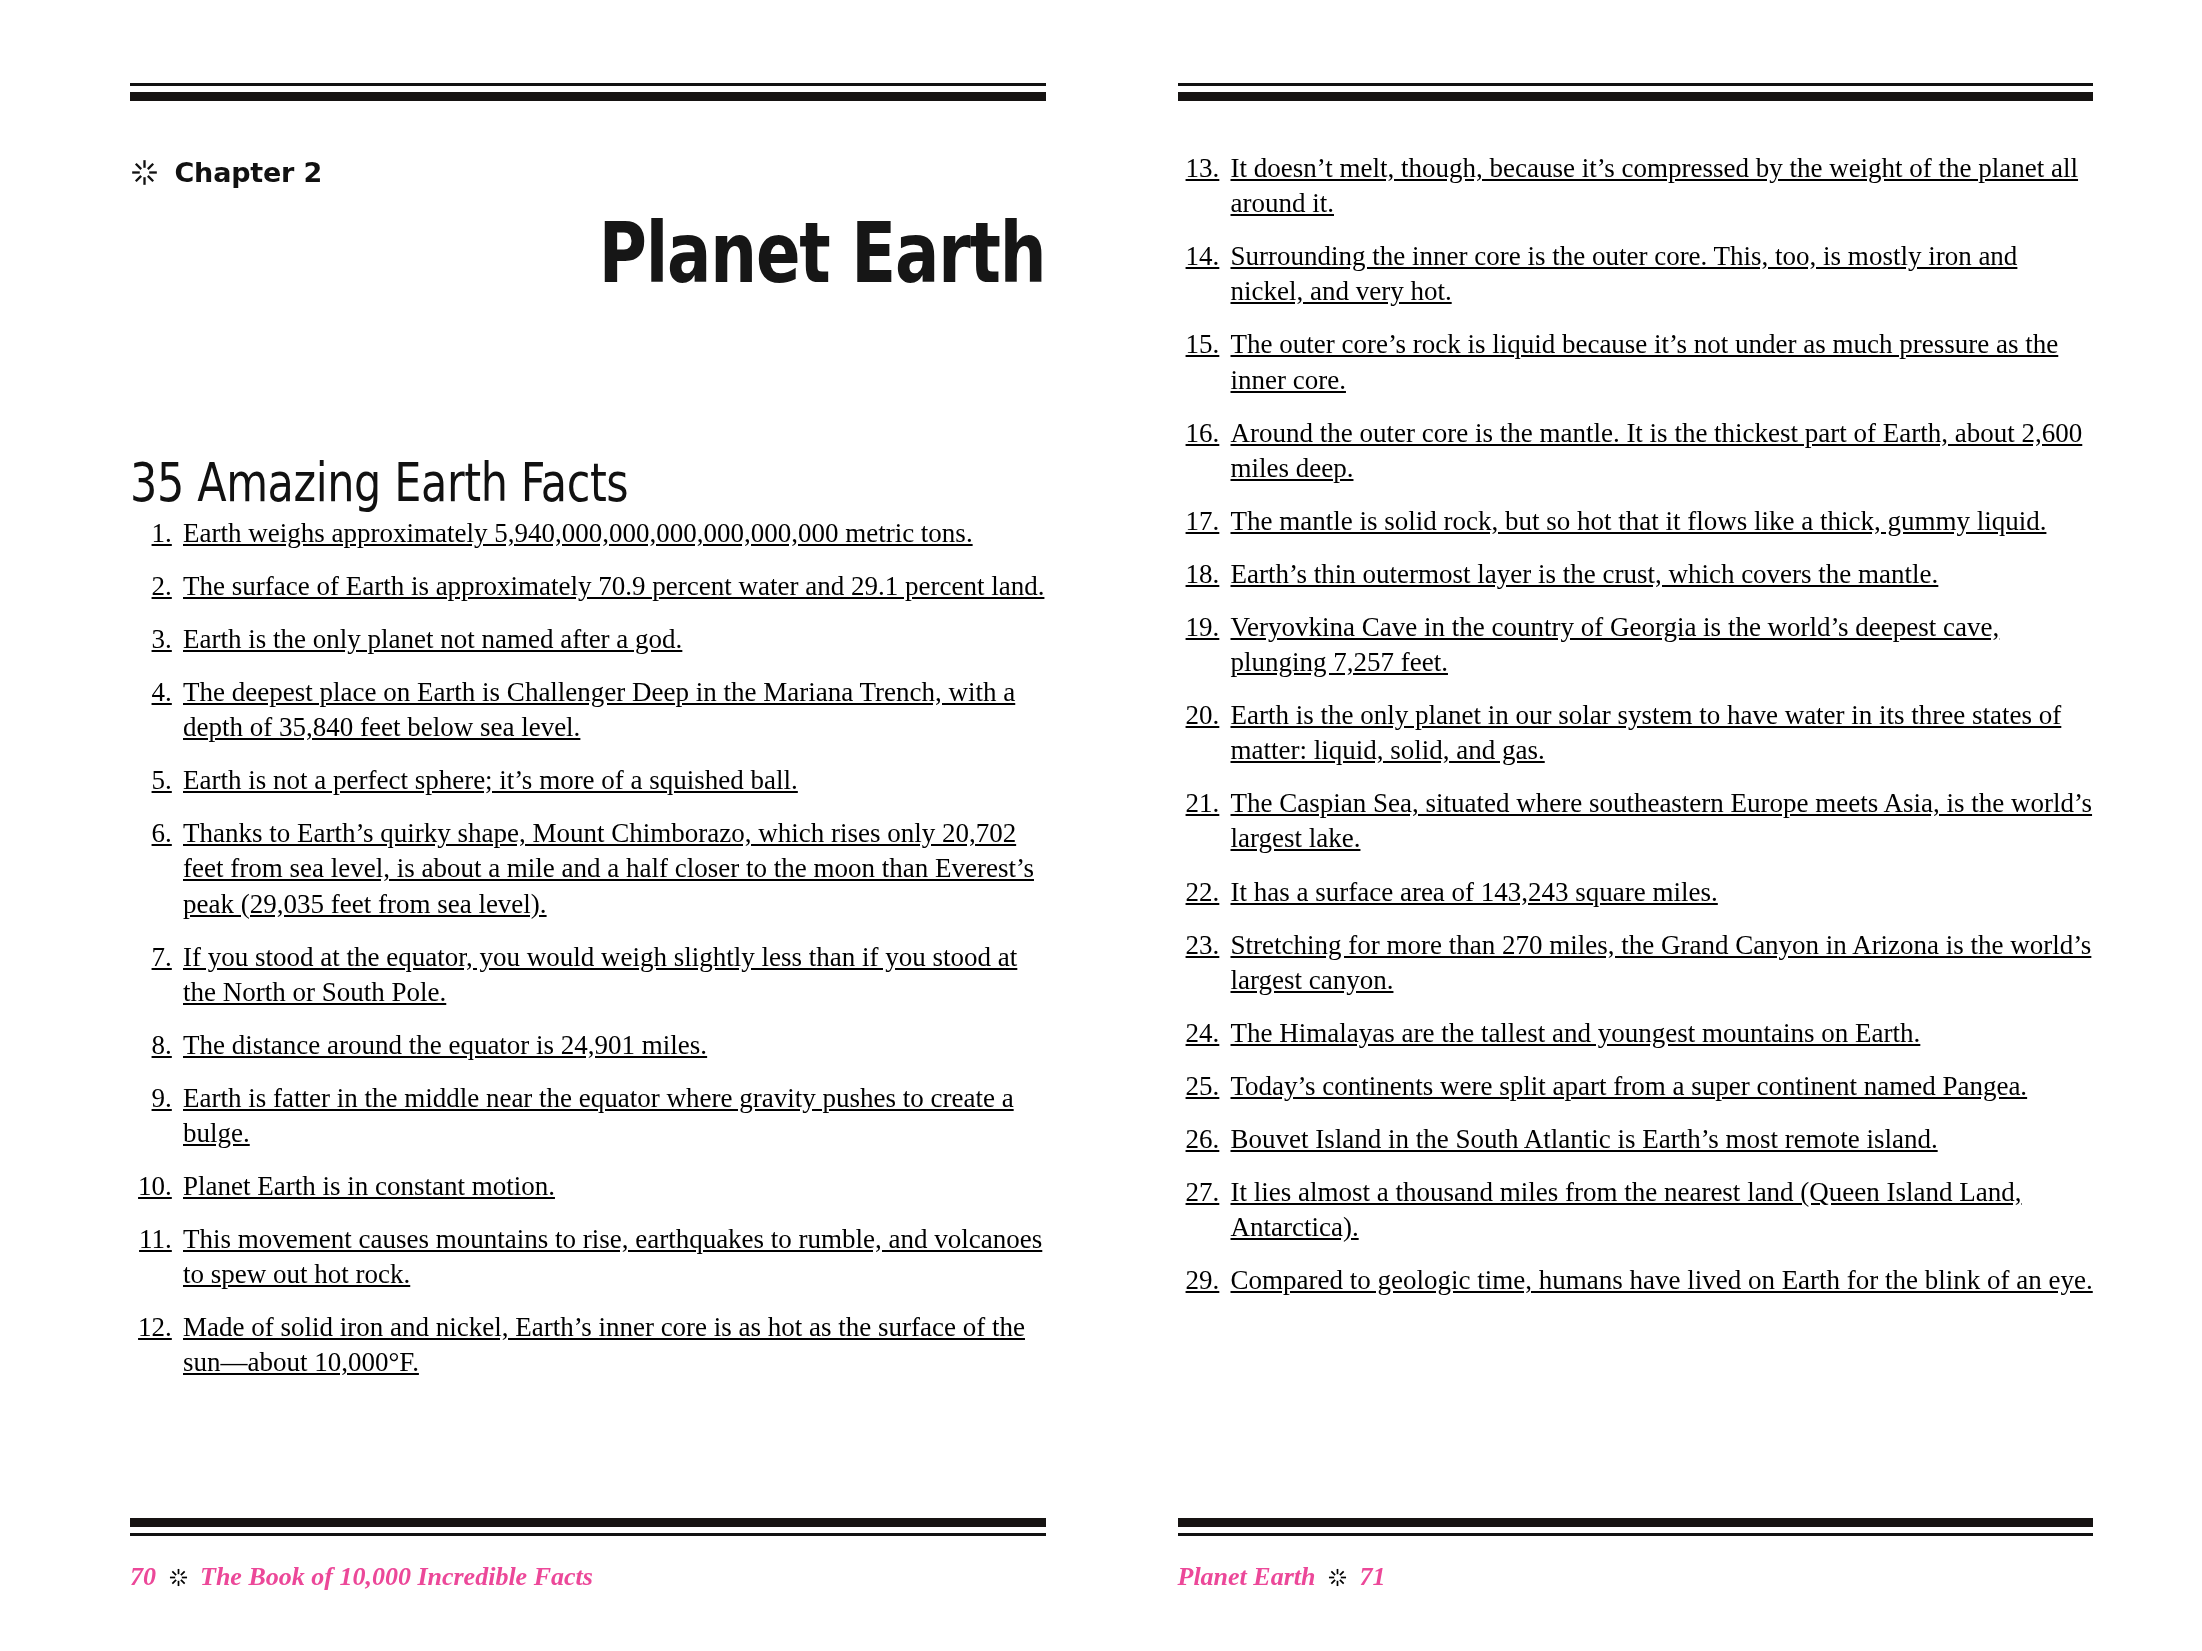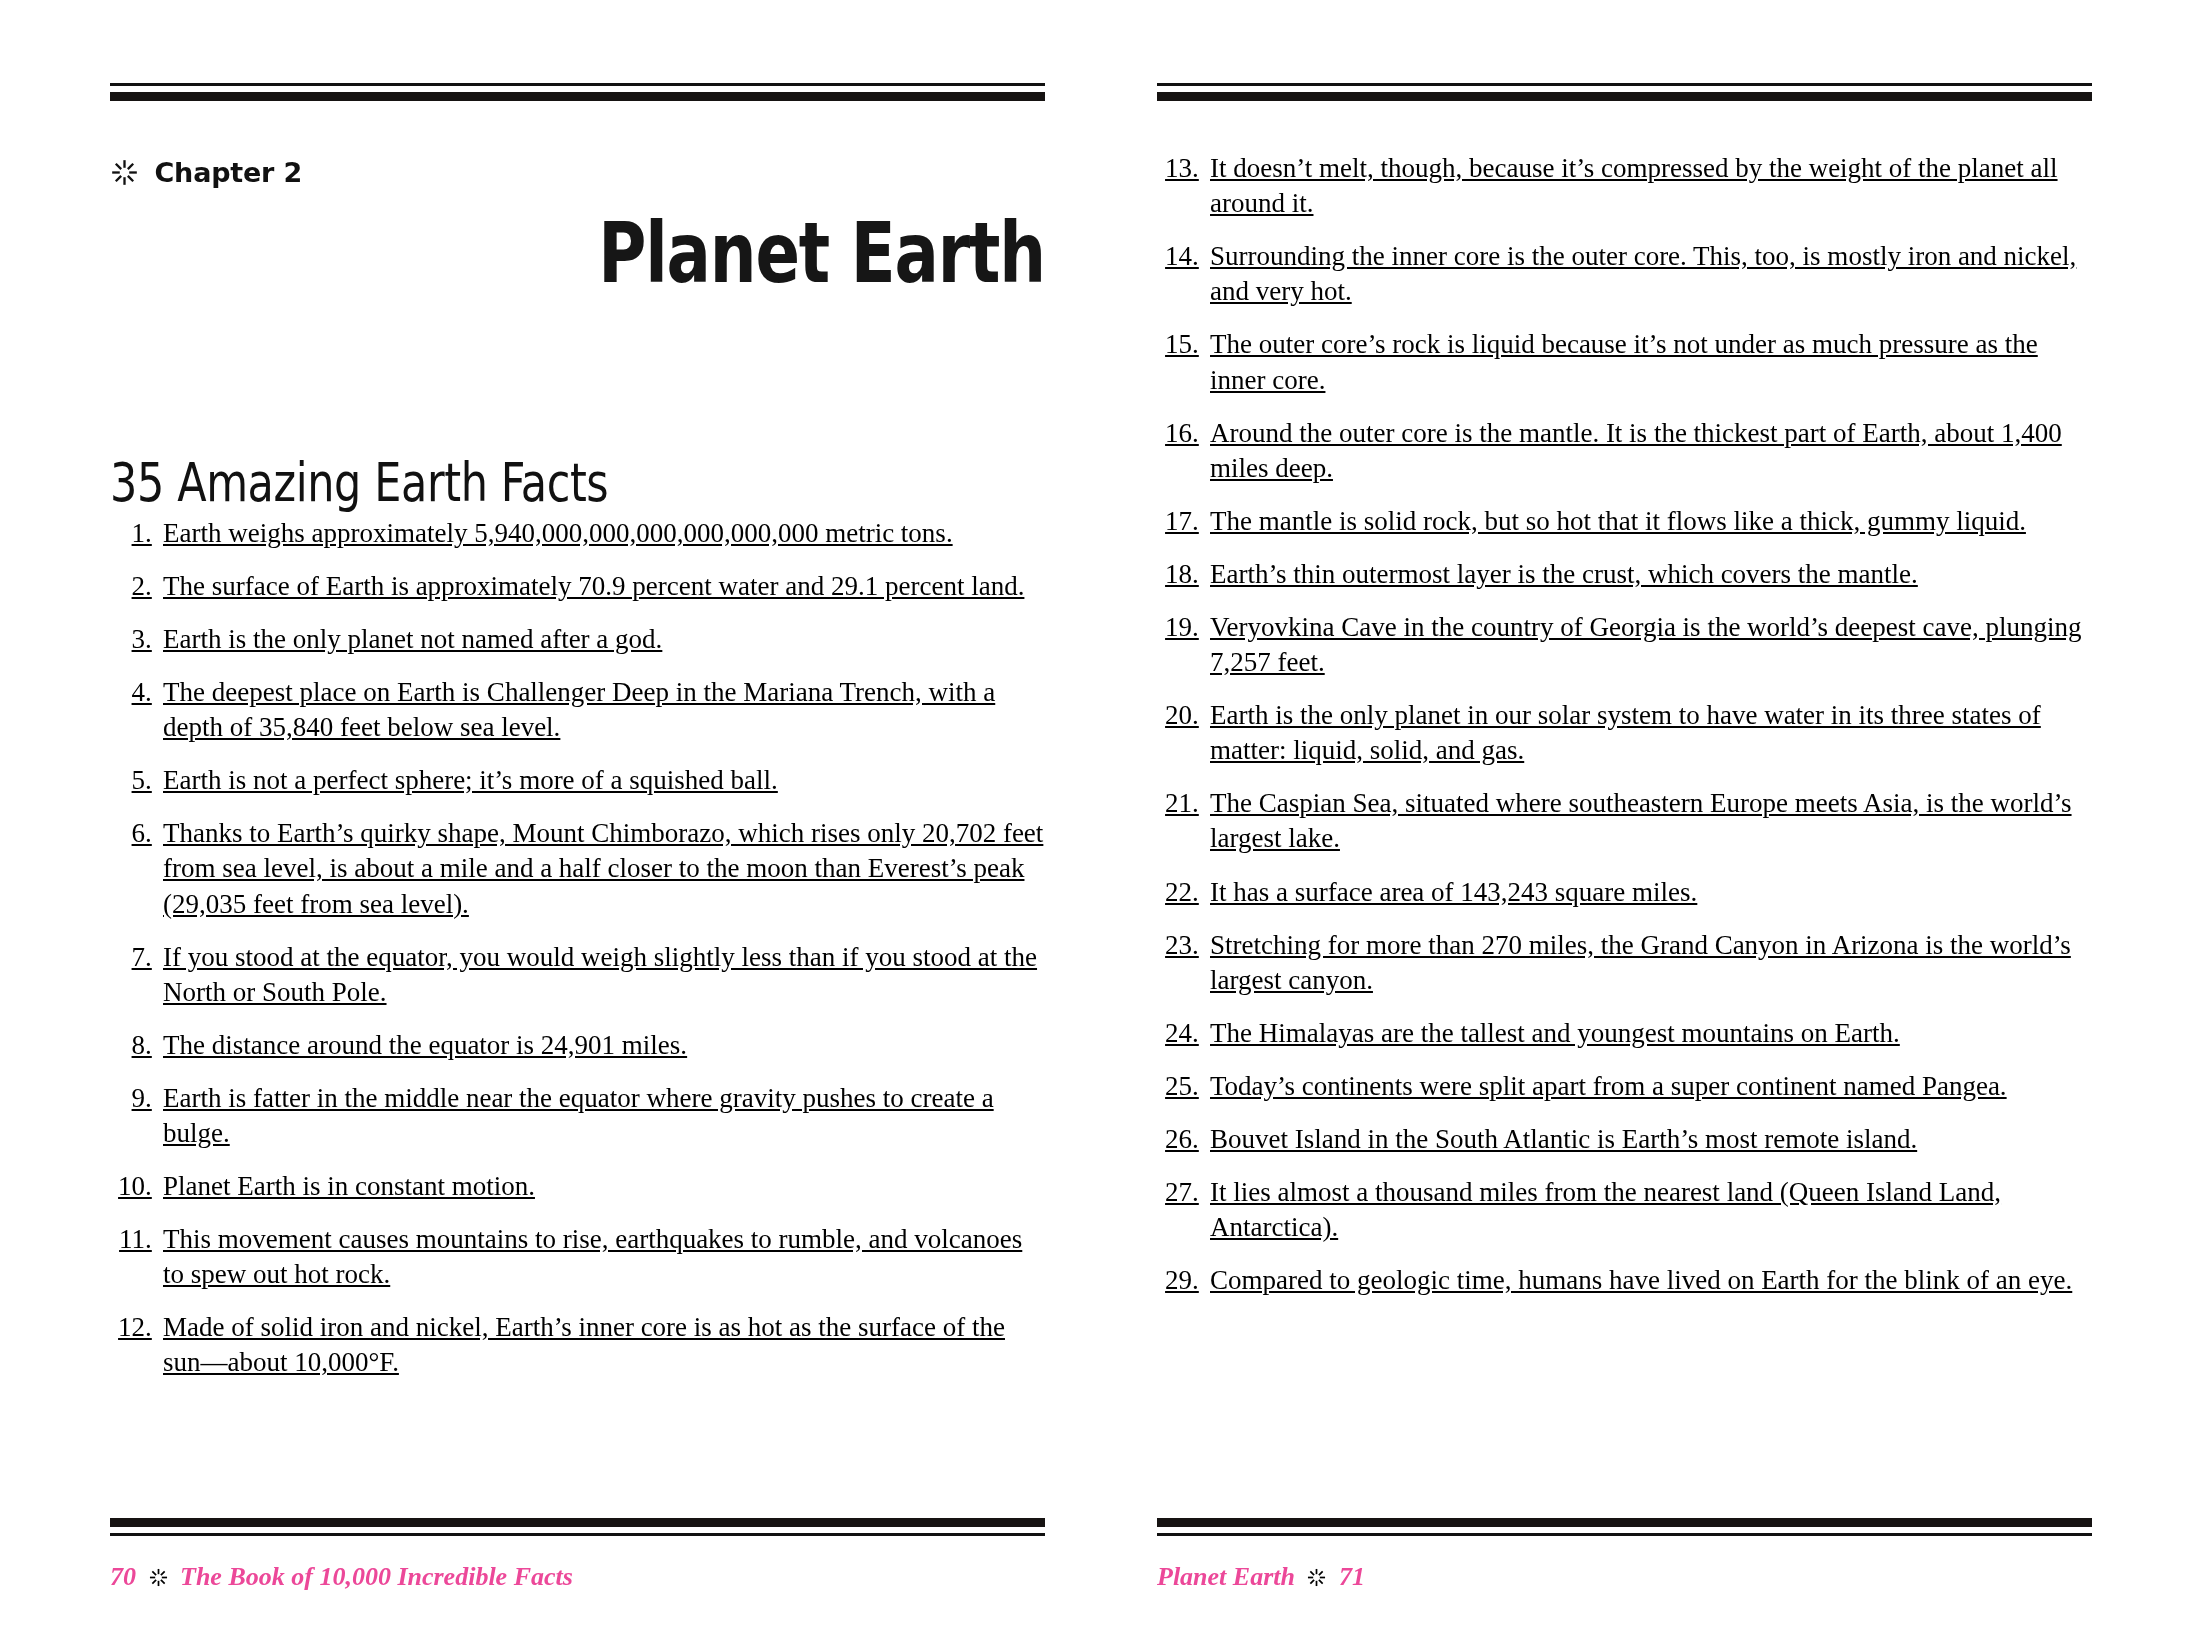--- a/index.html
+++ b/index.html
@@ -20,20 +20,21 @@
     width: 2203px;
     height: 1652px;
     display: flex;
   }
 
   .page {
     position: relative;
     width: 1101px;
     height: 1652px;
     box-sizing: border-box;
+    margin-left: 20px;
   }
 
   .page-left  { padding: 0 56px 0 110px; }
   .page-right { padding: 0 110px 0 56px; }
 
   .page-inner {
     position: relative;
     height: 1652px;
     display: flex;
     flex-direction: column;
@@ -288,21 +289,21 @@
           <li>
             <span class="fact-num">14.</span>
             <span class="fact-text">Surrounding the inner core is the outer core. This, too, is mostly iron and nickel, and very hot.</span>
           </li>
           <li>
             <span class="fact-num">15.</span>
             <span class="fact-text">The outer core’s rock is liquid because it’s not under as much pressure as the inner core.</span>
           </li>
           <li>
             <span class="fact-num">16.</span>
-            <span class="fact-text">Around the outer core is the mantle. It is the thickest part of Earth, about 1,400 miles deep.</span>
+            <span class="fact-text">Around the outer core is the mantle. It is the thickest part of Earth, about 2,600 miles deep.</span>
           </li>
           <li>
             <span class="fact-num">17.</span>
             <span class="fact-text">The mantle is solid rock, but so hot that it flows like a thick, gummy liquid.</span>
           </li>
           <li>
             <span class="fact-num">18.</span>
             <span class="fact-text">Earth’s thin outermost layer is the crust, which covers the mantle.</span>
           </li>
           <li>

